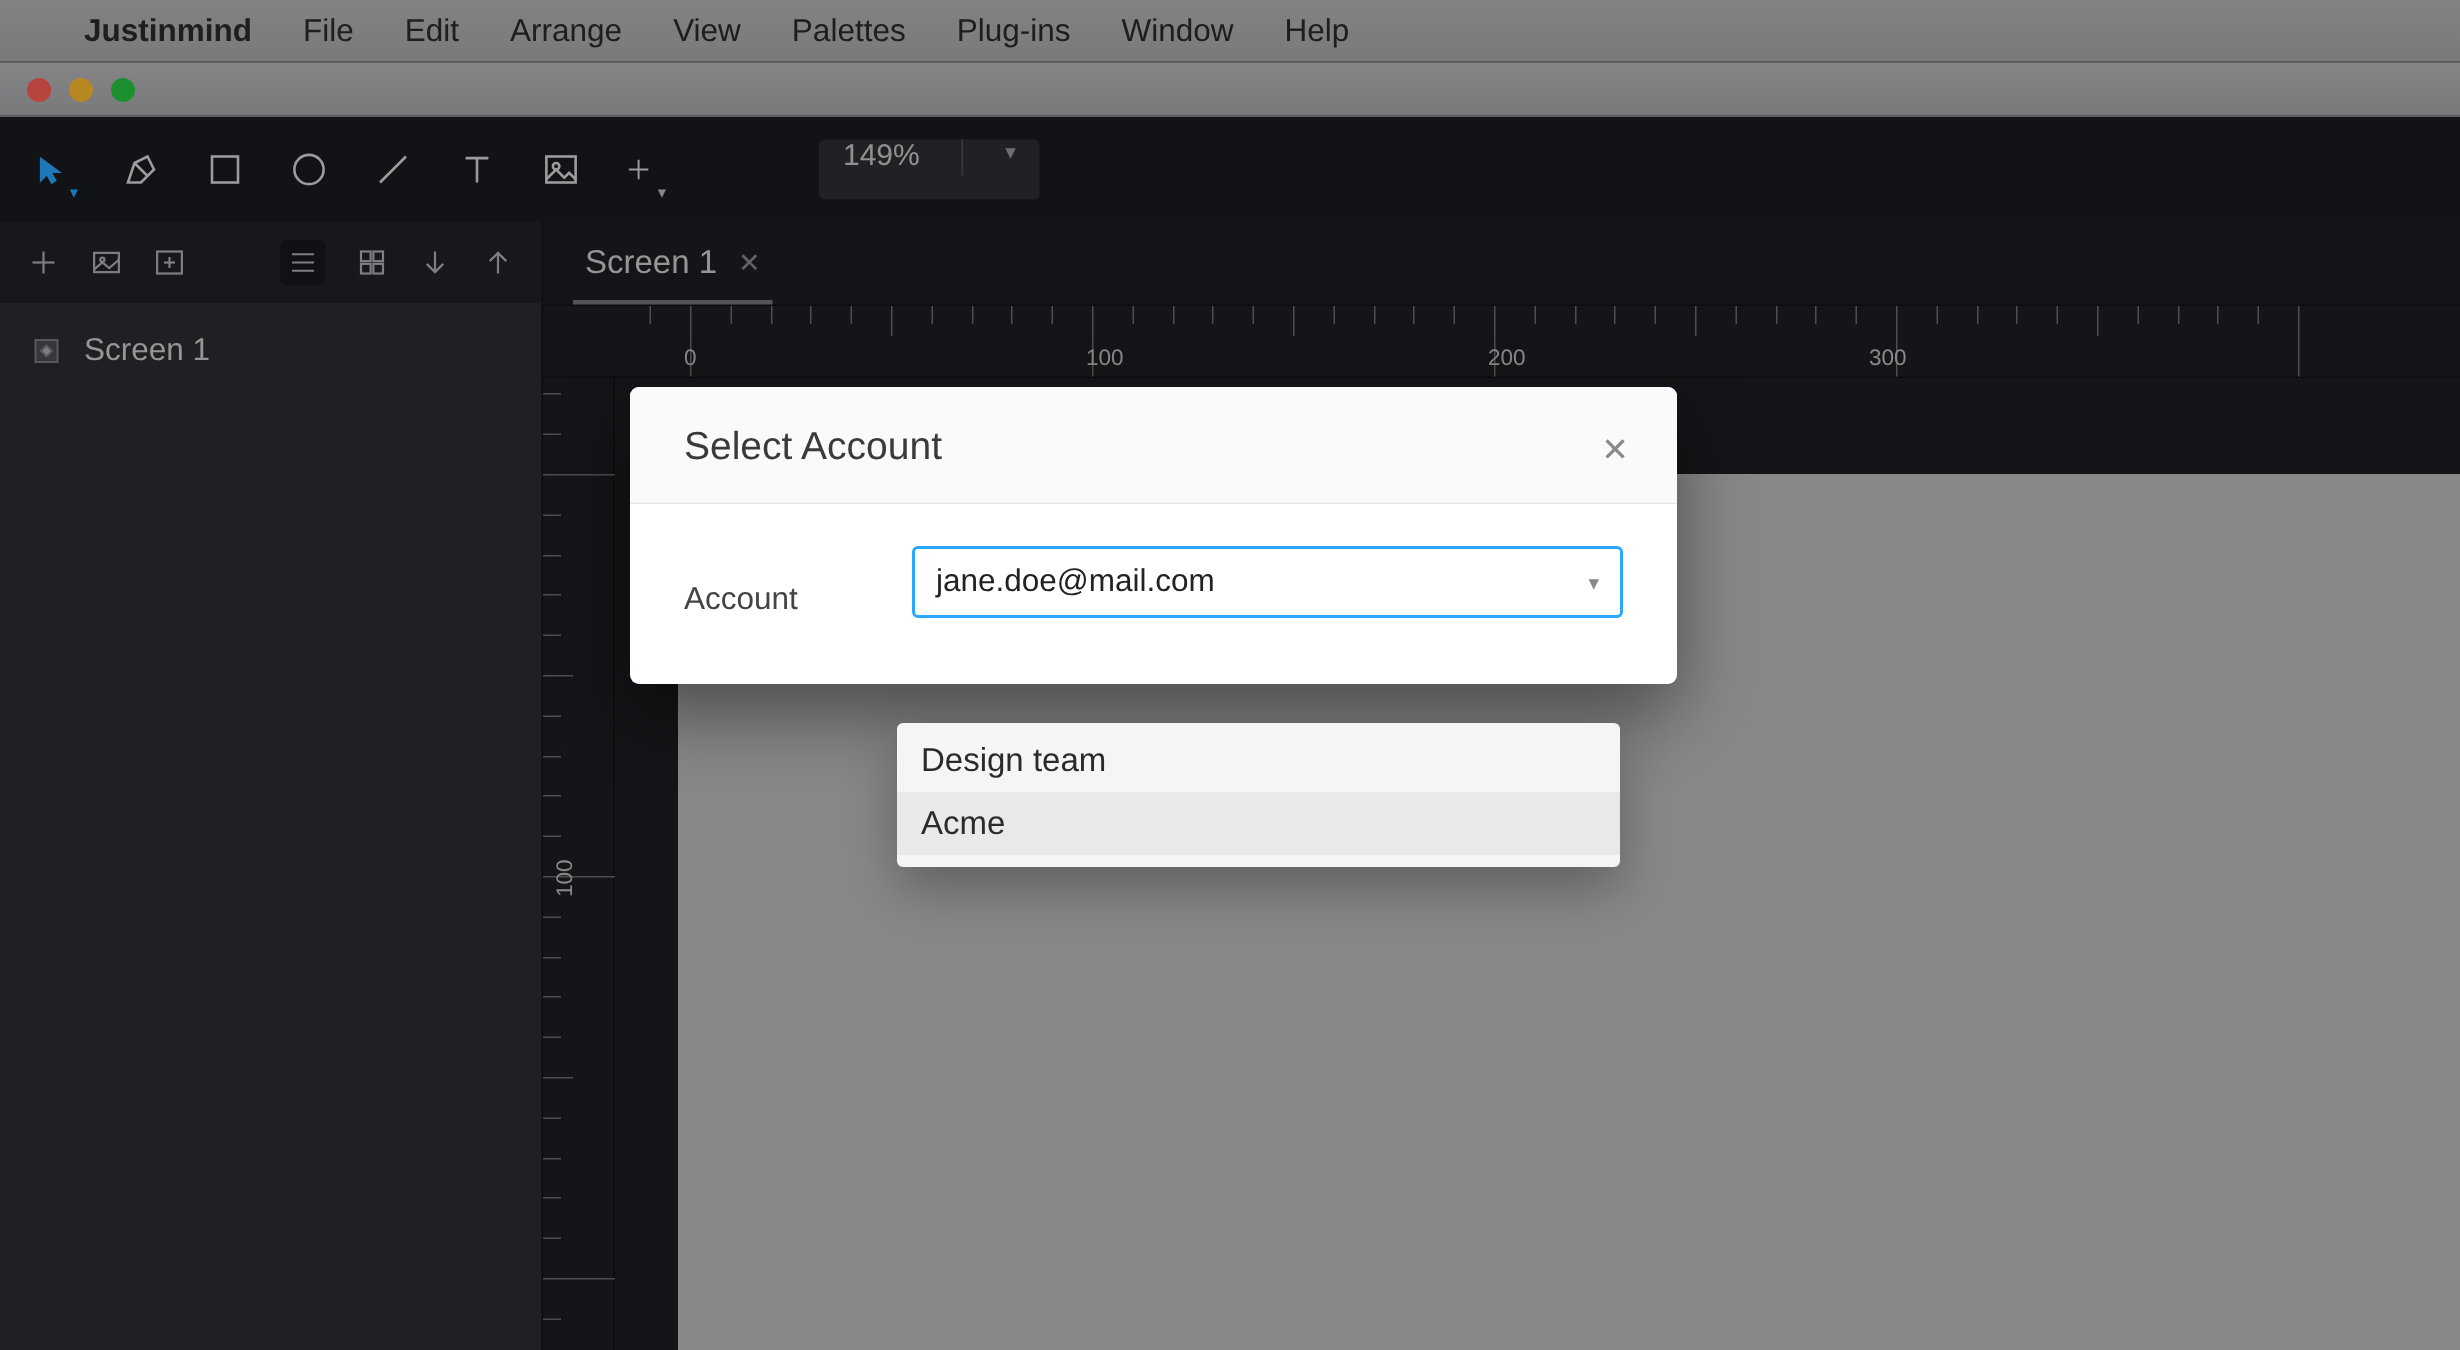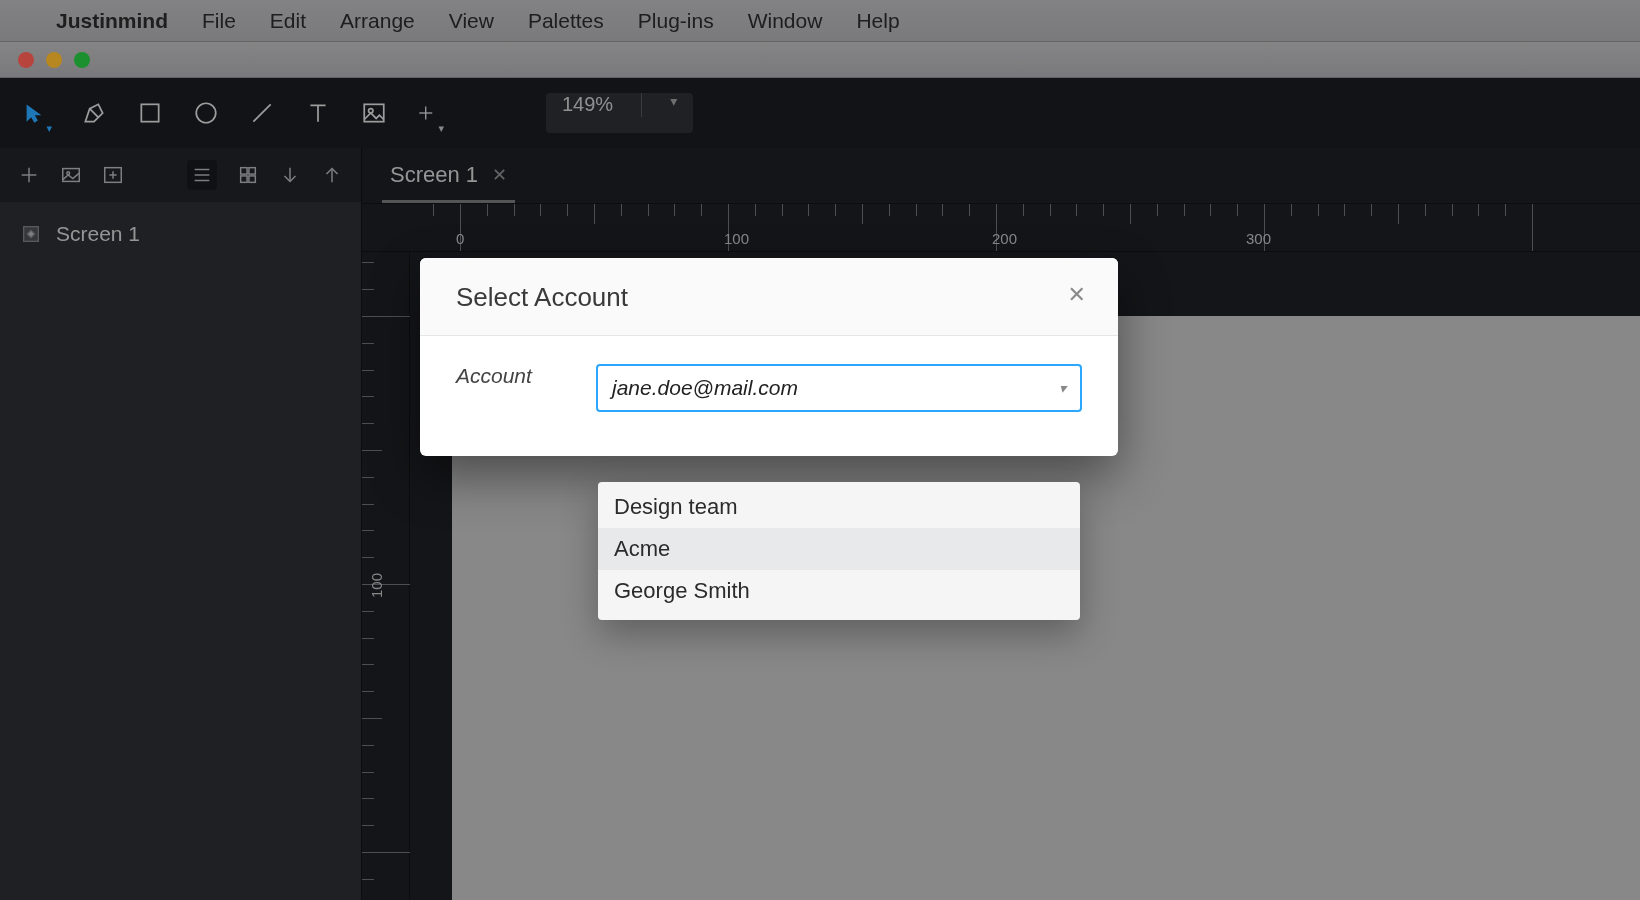--- a/index.html
+++ b/index.html
@@ -122,32 +122,32 @@
   
   .modal {
     position:absolute;
     left: 420px; top: 258px;
     width: 698px;
     background:#fff;
     border-radius:6px;
     box-shadow: 0 20px 50px rgba(0,0,0,0.45);
   }
   .modal-head {
-    display:flex; justify-content:space-between; align-items:flex-start;
+    display:flex; justify-content:space-between; align-items:flex-end;
     padding: 24px 32px 22px 36px;
     border-bottom:1px solid #e6e6e6;
     background:#fafafa;
     border-radius:6px 6px 0 0;
   }
   .modal-title { font-size:26px; color:#3a3a3a; }
   .modal-close { color:#8a8a8a; font-size:22px; cursor:pointer; }
 
   .modal-body { padding: 28px 36px 44px 36px; }
   .modal-sub { font-size:21px; color:#444; margin-bottom:34px; }
-  .field-row { display:flex; align-items:flex-start; gap:46px;font-style:italic; }
+  .field-row { display:flex; align-items:flex-end; gap:58px; }
   .field-label { font-size:21px; color:#444; width:94px; }
   .select-box {
     flex:1;
     height:48px;
     border:2px solid #2aa7ff;
     border-radius:4px;
     display:flex; align-items:center; justify-content:space-between;
     padding:0 14px;
     font-size:21px;
     color:#222;
@@ -402,14 +402,13 @@
         <span>jane.doe@mail.com</span>
         <span class="chev">▾</span>
       </div>
     </div>
   </div>
 </div>
 
 <div class="dropdown-panel">
   <div class="dd-item">Design team</div>
   <div class="dd-item hover">Acme</div>
-  <div class="dd-item">George Smith</div>
 </div>
 
 </body></html>

